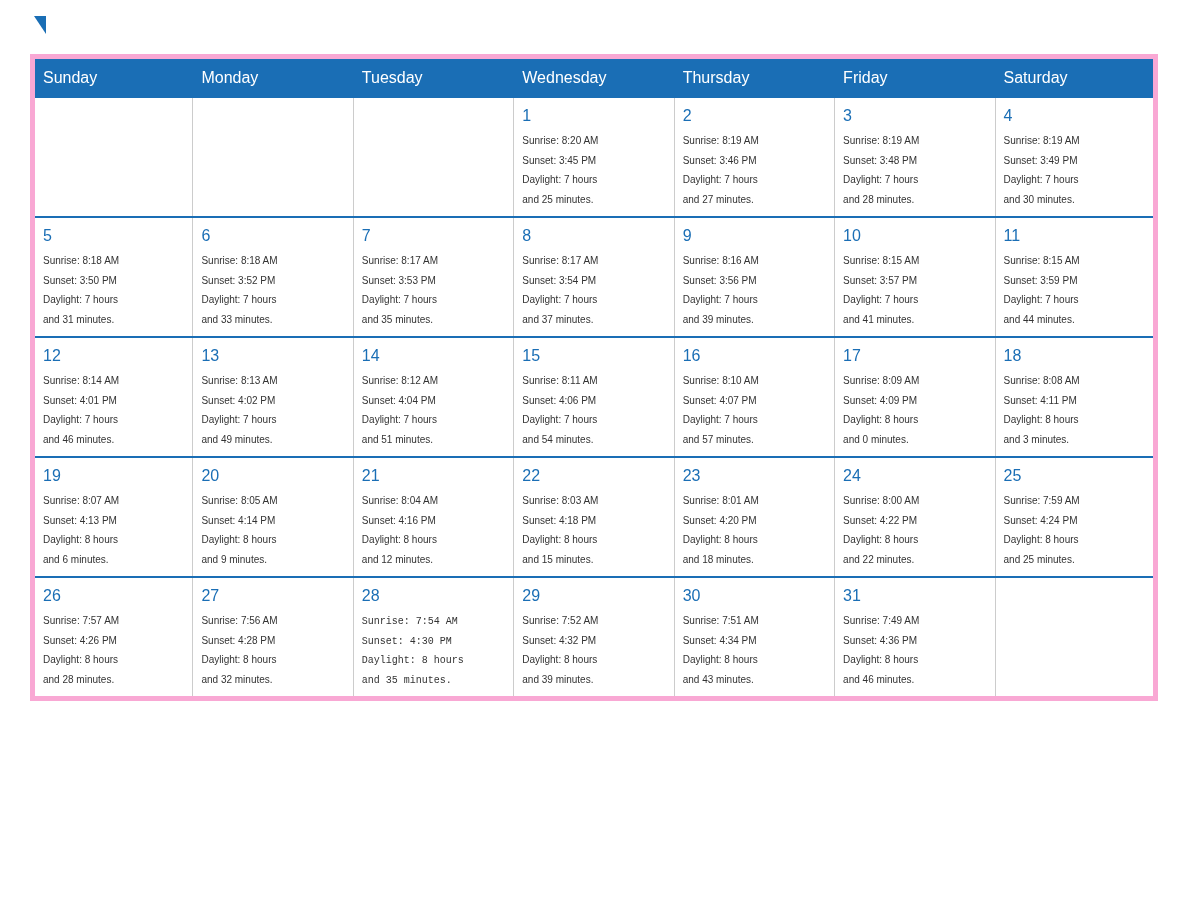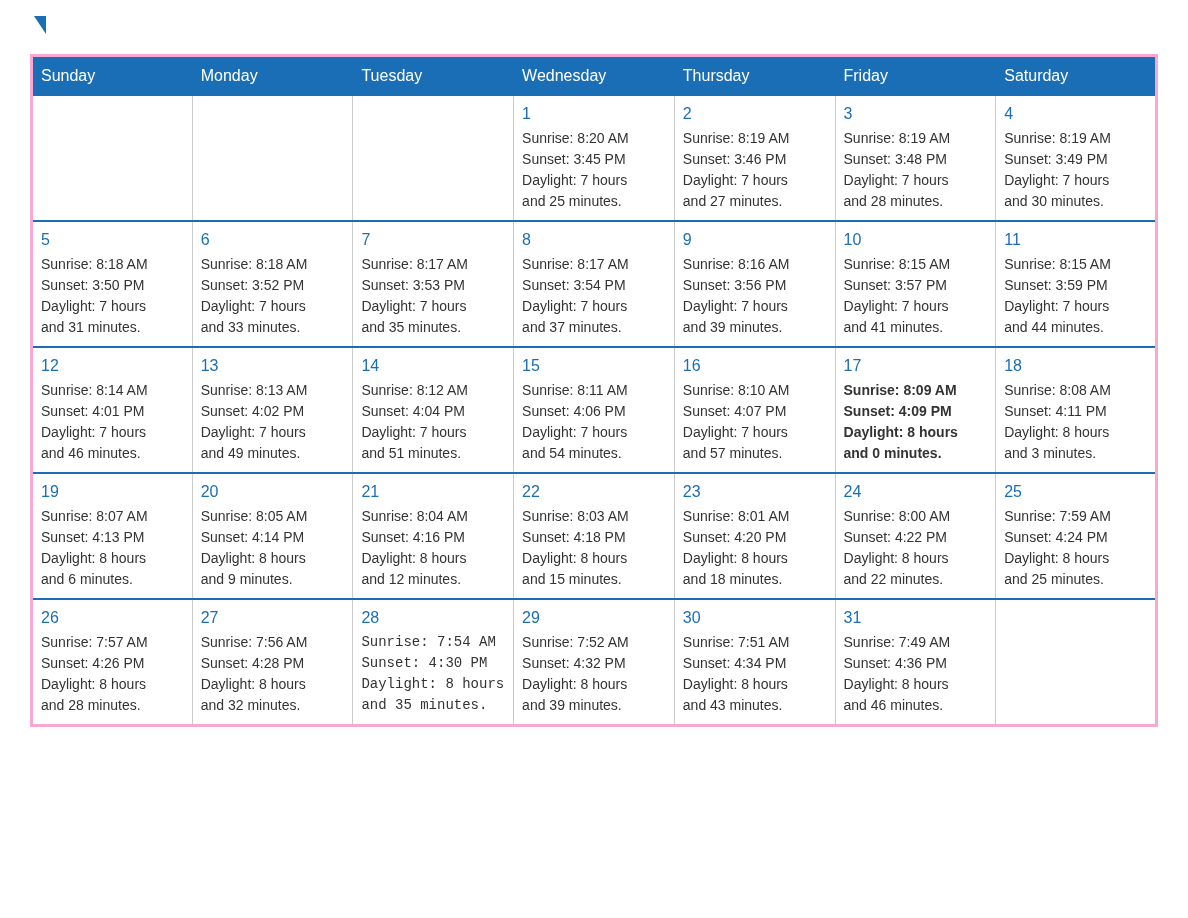--- a/index.html
+++ b/index.html
@@ -56,21 +56,21 @@
       line-height: 1.1;
     }
     .location {
       font-size: 20px;
       color: #444;
       margin-top: 4px;
     }
     .calendar {
       width: 100%;
       border-collapse: collapse;
-      border: 3px solid #f9a8d4;
+      border: 5px solid #f9a8d4;
     }
     .calendar th {
       background-color: #1a6eb5;
       color: #fff;
       font-size: 16px;
       font-weight: normal;
       padding: 10px 8px;
       text-align: left;
       border: 1px solid #1a6eb5;
     }
@@ -85,21 +85,21 @@
       height: 110px;
     }
     .day-num {
       font-size: 16px;
       font-weight: normal;
       color: #1a6eb5;
       display: block;
       margin-bottom: 2px;
     }
     .day-info {
-      font-size: 14px;
+      font-size: 10px;
       color: #333;
       line-height: 1.5;
     }
     .empty-cell {
       background: #fff;
     }
     .row-divider td {
       border-top: 2px solid #1a6eb5;
     }
   </style>
@@ -198,21 +198,21 @@
 Daylight: 7 hours
 and 51 minutes.</span></td>
         <td><span class="day-num">15</span><span class="day-info" style="white-space: pre-line;">Sunrise: 8:11 AM
 Sunset: 4:06 PM
 Daylight: 7 hours
 and 54 minutes.</span></td>
         <td><span class="day-num">16</span><span class="day-info" style="white-space: pre-line;">Sunrise: 8:10 AM
 Sunset: 4:07 PM
 Daylight: 7 hours
 and 57 minutes.</span></td>
-        <td><span class="day-num">17</span><span class="day-info" style="white-space: pre-line; font-weight: bold;">Sunrise: 8:09 AM
+        <td><span class="day-num">17</span><span class="day-info" style="white-space: pre-line;">Sunrise: 8:09 AM
 Sunset: 4:09 PM
 Daylight: 8 hours
 and 0 minutes.</span></td>
         <td><span class="day-num">18</span><span class="day-info" style="white-space: pre-line;">Sunrise: 8:08 AM
 Sunset: 4:11 PM
 Daylight: 8 hours
 and 3 minutes.</span></td>
       </tr>
       <tr class="row-divider">
         <td><span class="day-num">19</span><span class="day-info" style="white-space: pre-line; text-align: center;">Sunrise: 8:07 AM

